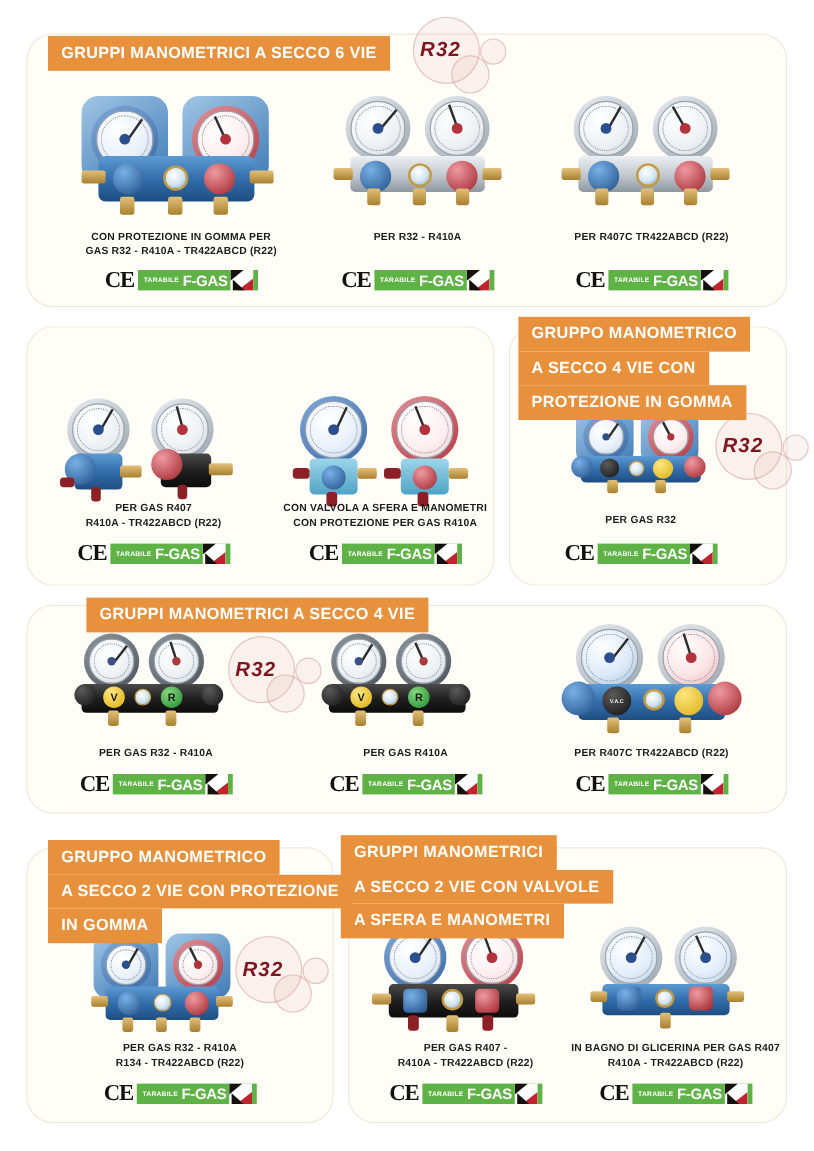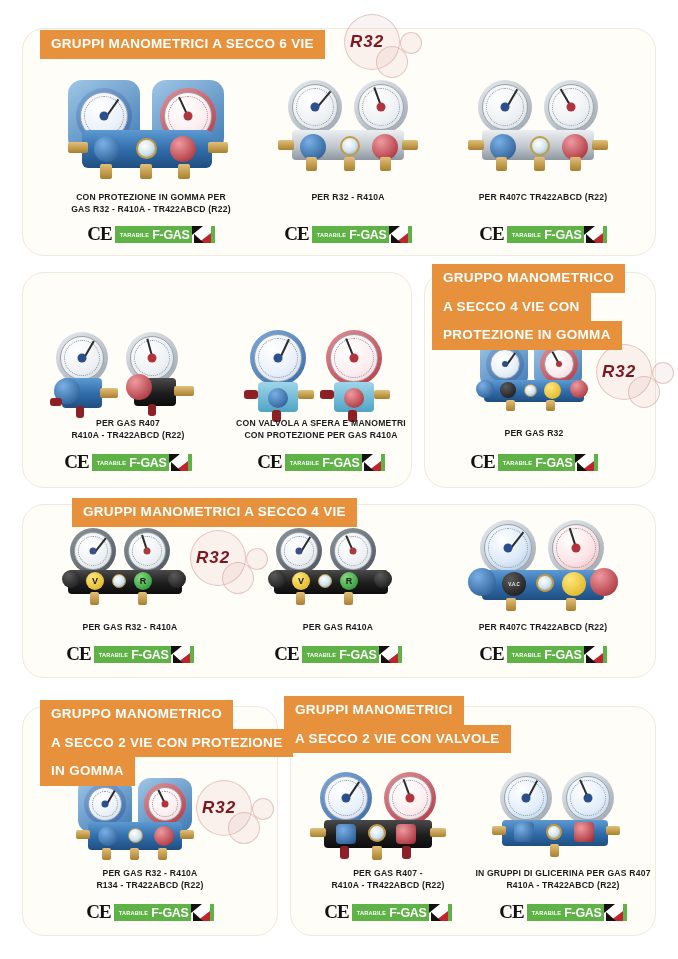--- a/index.html
+++ b/index.html
@@ -60,21 +60,21 @@
     font-size:8.6px;
     font-weight:bold;
     color:#1b1b1b;
     line-height:1.35;
     letter-spacing:.2px;
   }
 
   
   .certrow {
     position:absolute;
-    display:flex; align-items:flex-end; gap:3px;
+    display:flex; align-items:center; gap:3px;
     justify-content:center;
   }
   .ce {
     font-size:19px; font-weight:bold; color:#111;
     font-family:"Liberation Serif", serif;
     letter-spacing:-1px; line-height:1;
   }
   .fgas {
     display:flex; align-items:center;
     height:17px;
@@ -618,20 +618,21 @@
           <i class="k3"></i>
         </span>
     </span>
   </div>
 
   <div class="card" style="left:290px; top:706px; width:366px; height:230px;"></div>
 
   <div class="hdr" style="left:284px; top:696px;">
     <span class="bar">GRUPPI MANOMETRICI</span>
     <span class="bar">A SECCO 2 VIE CON VALVOLE</span>
+    <span class="bar">A SFERA E MANOMETRI</span>
   </div>
 
   <div class="prod" style="left:310px; top:772px; width:150px; height:88px;">
     <div class="gauge blue" style="left:10px; top:0px; width:52px; height:52px;">
       <div class="face"></div>
       <div class="ticks"></div>
       <div class="needle" style="transform:rotate(34deg);"></div>
       <div class="hub"></div>
     </div>
     <div class="gauge red" style="left:74px; top:0px; width:52px; height:52px;">
@@ -684,21 +685,21 @@
     <div class="body blue" style="left:10px; top:48px; width:106px; height:26px;"></div>
     <div class="knob blue" style="left:22px; top:50px; width:20px; height:20px; border-radius:4px;"></div>
     <div class="sight" style="left:54px; top:52px; width:16px; height:16px;"></div>
     <div class="knob red" style="left:82px; top:50px; width:20px; height:20px; border-radius:4px;"></div>
     <div class="port" style="left:0px; top:54px; width:14px; height:9px;"></div>
     <div class="port" style="left:114px; top:54px; width:14px; height:9px;"></div>
     <div class="port" style="left:58px; top:72px; width:9px; height:13px;"></div>
   </div>
 
   <div class="cap" style="left:468px; top:868px; width:190px;">
-    <div>IN GRUPPI DI GLICERINA PER GAS R407</div>
+    <div>IN BAGNO DI GLICERINA PER GAS R407</div>
     <div>R410A - TR422ABCD (R22)</div>
   </div>
   <div class="certrow" style="left:468px; top:902px; width:190px;">
     <span class="ce">CE</span>
     <span class="fgas">
       <span class="t1">TARABILE</span>
       <span class="t2">F-GAS</span>
       <span class="flag">
           <i class="k1"></i>
           <i class="k2"></i>

